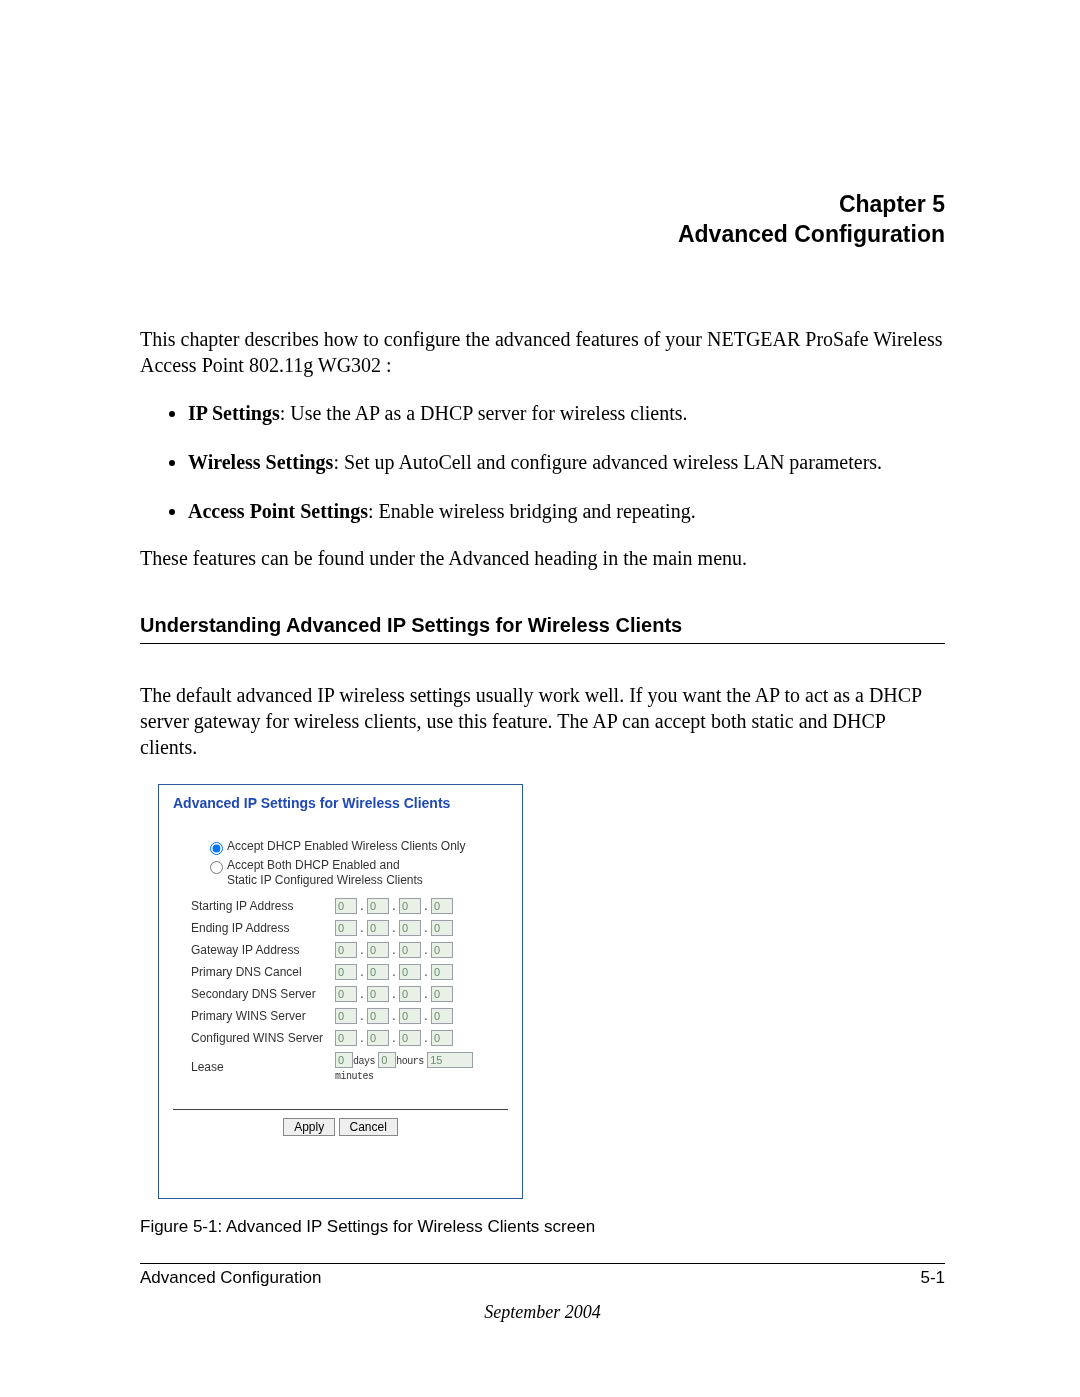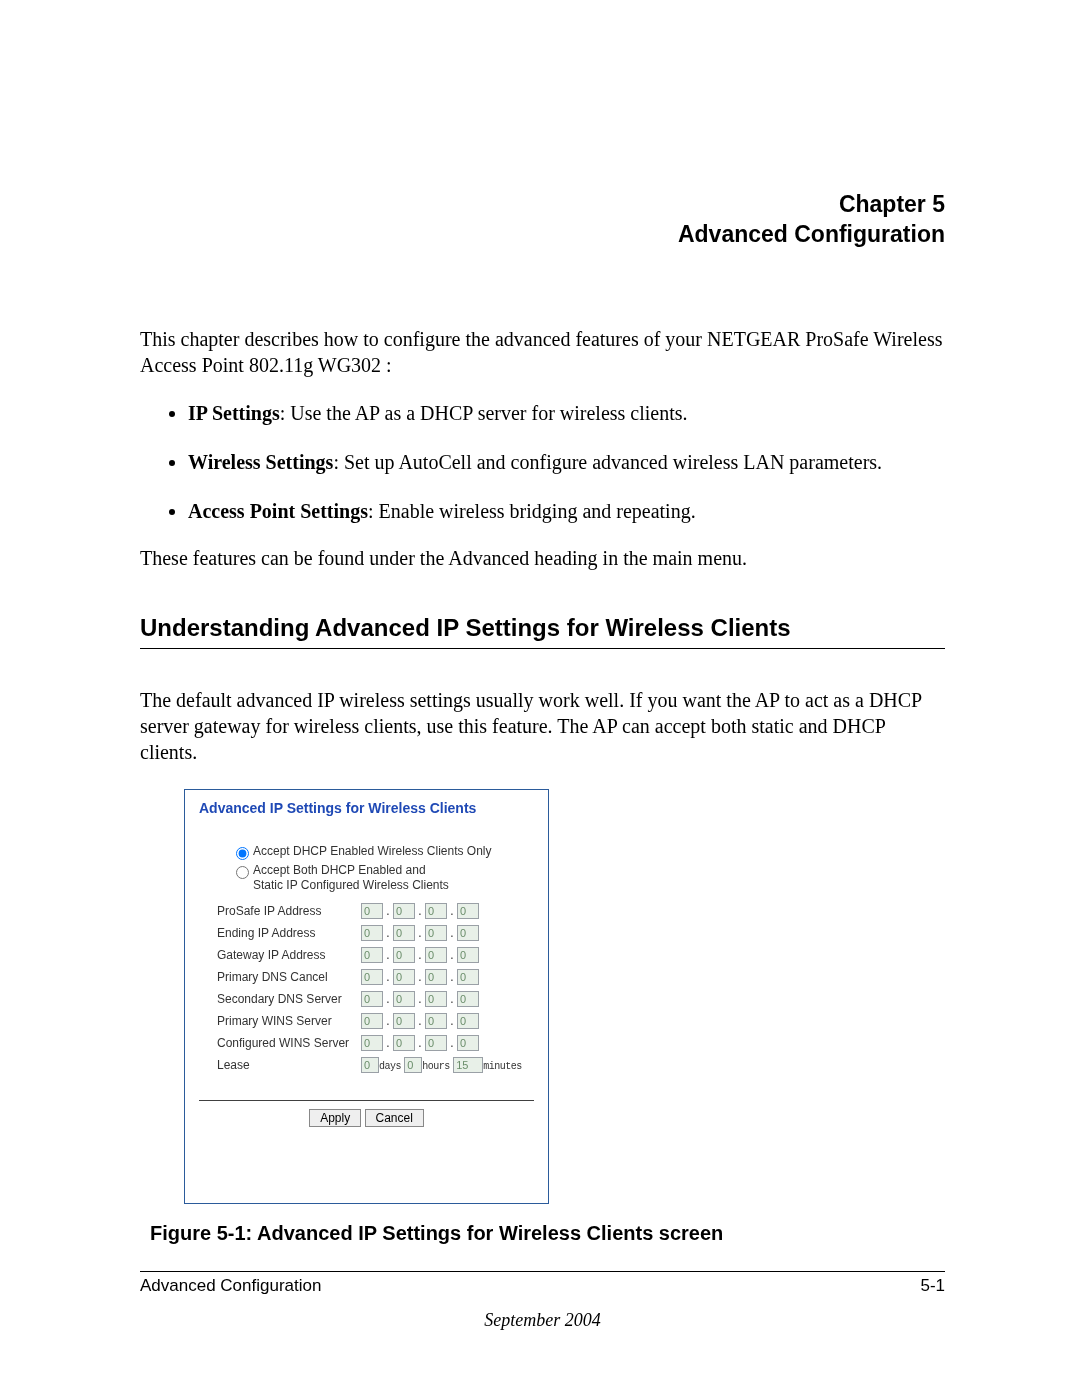--- a/index.html
+++ b/index.html
@@ -42,36 +42,36 @@
     margin: 22px 0;
   }
   .outro-para {
     font-size: 20px;
     margin-top: 16px;
     margin-bottom: 28px;
   }
   .section-heading {
     font-family: Arial, Helvetica, sans-serif;
     font-weight: bold;
-    font-size: 24px;
+    font-size: 20px;
     border-bottom: 1.5px solid #000;
     padding-bottom: 6px;
     margin-bottom: 38px;
     margin-top: 44px;
   }
   .section-para {
     font-size: 20px;
     line-height: 1.3;
     margin-bottom: 24px;
   }
   .screenshot-box {
     width: 365px;
     height: 415px;
     border: 1px solid #2b5b9b;
-    margin-left: 44px;
+    margin-left: 18px;
     font-family: Tahoma, Arial, sans-serif;
     font-size: 12px;
     color: #333;
     background: #fff;
     padding: 10px 14px 10px 14px;
     box-sizing: border-box;
     position: relative;
   }
   .panel-title {
     color: #1f49b5;
@@ -119,24 +119,24 @@
   .btn {
     font-family: Tahoma, Arial, sans-serif;
     font-size: 12px;
     padding: 1px 10px;
     background: #efefef;
     border: 1px solid #888;
     cursor: pointer;
   }
   .figure-caption {
     font-family: Arial, Helvetica, sans-serif;
-    font-weight: bold;
-    font-size: 20px;
+    font-weight: normal;
+    font-size: 17px;
     margin-top: 18px;
-    margin-left: 10px;
+    margin-left: 0;
   }
   .footer-rule {
     border-top: 1px solid #000;
     margin-top: 26px;
   }
   .footer-row {
     display: flex;
     justify-content: space-between;
     font-family: Arial, Helvetica, sans-serif;
     font-size: 17px;
@@ -181,21 +181,21 @@
     <div class="radio-row">
       <input type="radio" name="dhcpmode" checked="" style=""><span>Accept DHCP Enabled Wireless Clients Only</span>
     </div>
     <div class="radio-row">
       <input type="radio" name="dhcpmode" style=""><span class="radio-multiline"><span>Accept Both DHCP Enabled and</span><br><span>Static IP Configured Wireless Clients</span></span>
     </div>
 
     <table class="field-table">
       <tbody>
           <tr>
-            <td class="field-label">ProSafe IP Address</td>
+            <td class="field-label">Starting IP Address</td>
             <td><input class="oct" value="0" style=""> . <input class="oct" value="0" style=""> . <input class="oct" value="0" style=""> . <input class="oct" value="0" style=""></td>
           </tr>
       <tr>
             <td class="field-label">Ending IP Address</td>
             <td><input class="oct" value="0" style=""> . <input class="oct" value="0" style=""> . <input class="oct" value="0" style=""> . <input class="oct" value="0" style=""></td>
           </tr>
       <tr>
             <td class="field-label">Gateway IP Address</td>
             <td><input class="oct" value="0" style=""> . <input class="oct" value="0" style=""> . <input class="oct" value="0" style=""> . <input class="oct" value="0" style=""></td>
           </tr>
@@ -213,21 +213,21 @@
           </tr>
       <tr>
             <td class="field-label">Configured WINS Server</td>
             <td><input class="oct" value="0" style=""> . <input class="oct" value="0" style=""> . <input class="oct" value="0" style=""> . <input class="oct" value="0" style=""></td>
           </tr>
       <tr>
             <td class="field-label">Lease</td>
         <td>
           <input class="oct" style="width: 18px;" value="0"><span class="lease-unit">days</span>
           <input class="oct" style="width: 18px;" value="0"><span class="lease-unit">hours</span>
-          <input class="oct" style="width: 30px;" value="15"><span class="lease-unit">minutes</span>
+          <input class="oct" style="width: 46px;" value="15"><span class="lease-unit">minutes</span>
         </td>
       </tr>
     </tbody>
       </table>
 
     <div class="btn-row">
       <button class="btn">Apply</button>
       <button class="btn">Cancel</button>
     </div>
   </div>

